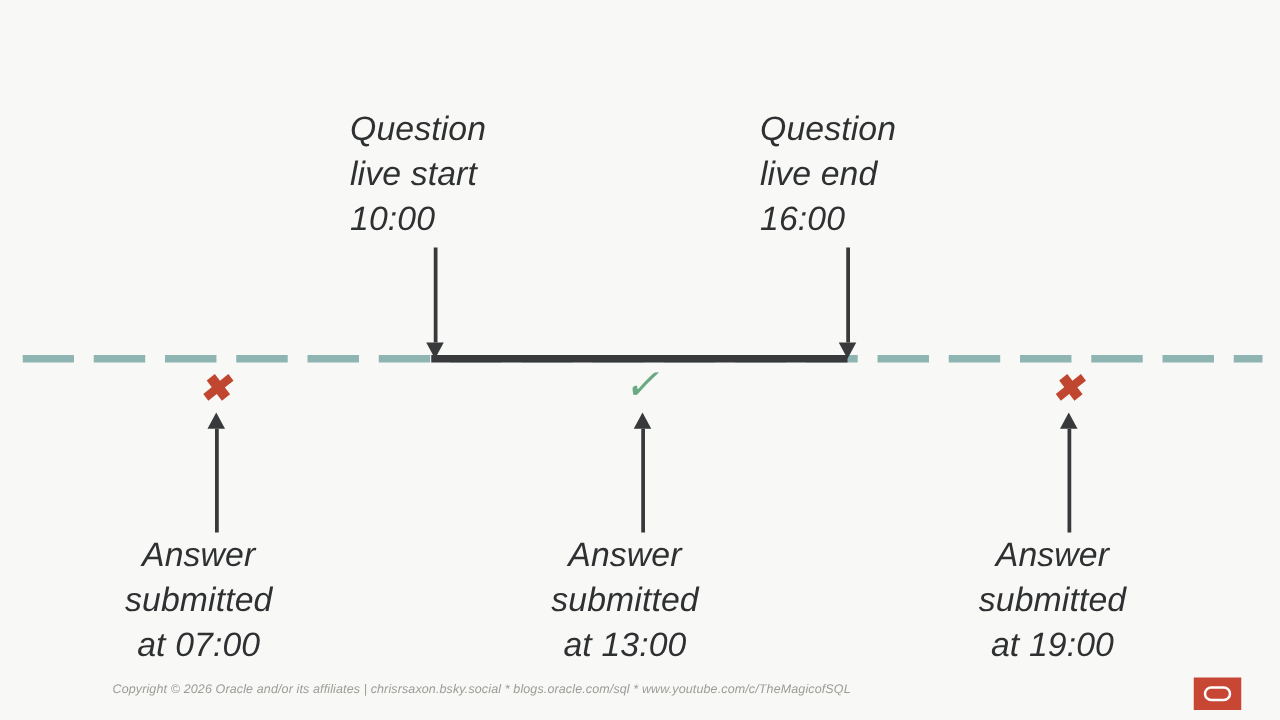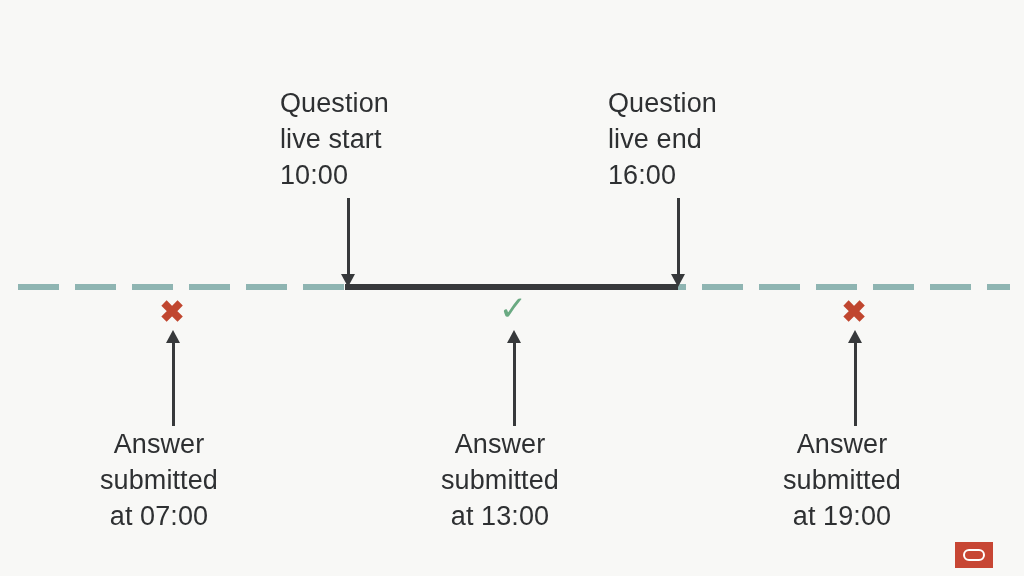--- a/index.html
+++ b/index.html
@@ -11,20 +11,21 @@
     height: 576px;
     background: #f8f8f6;
     font-family: "Liberation Sans", sans-serif;
     overflow: hidden;
   }
   #slide {
     position: relative;
     width: 816px;
     height: 576px;
     background: #f8f8f6;
+    font-style: italic;
   }
 
   
   .timeline-dashed {
     position: absolute;
     left: 18px;
     top: 284px;
     width: 992px;
     height: 6px;
     background-image: linear-gradient(to right, #8fb5b2 0px, #8fb5b2 41px, rgba(0,0,0,0) 41px, rgba(0,0,0,0) 57px);
@@ -171,17 +172,18 @@
 
   <div class="mark mark-cross" style="left:837px; top:297px;">✖</div>
   <div class="arrow arrow-up" style="left:848px; top:330px; height:96px;">
     <div class="shaft" style="height:83px;"></div>
     <div class="head"></div>
   </div>
   <div class="label label-bottom" style="left:783px; top:426px;">Answer
 submitted
 at 19:00</div>
 
+  <div class="footer-text">Copyright © 2026 Oracle and/or its affiliates | chrisrsaxon.bsky.social * blogs.oracle.com/sql * www.youtube.com/c/TheMagicofSQL</div>
   <div class="oracle-logo">
     <div class="ring"></div>
   </div>
 
 </div>
 
 </body></html>

